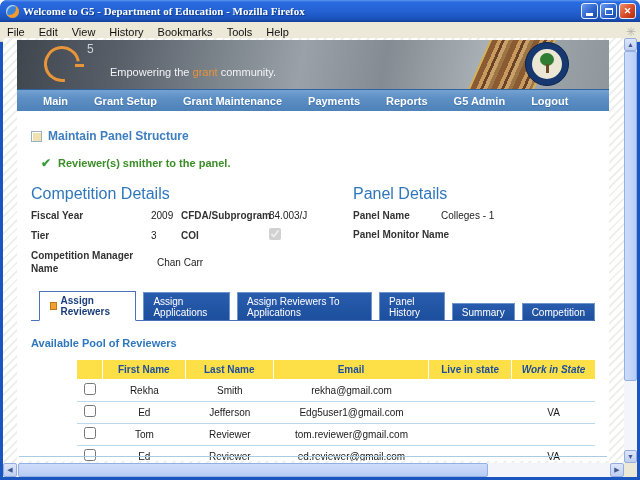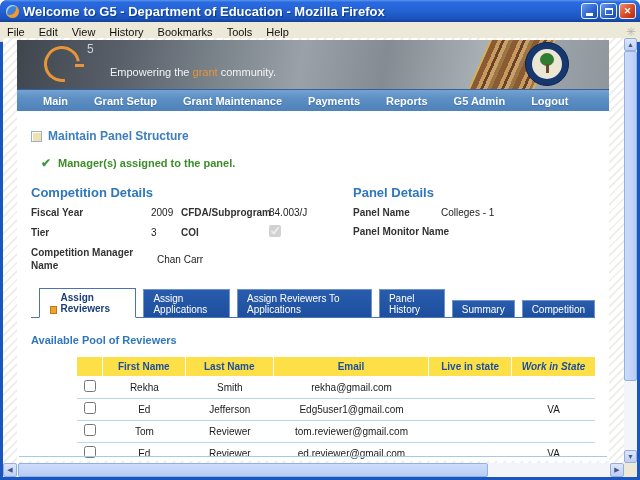--- a/index.html
+++ b/index.html
@@ -5,22 +5,22 @@
   * { margin:0; padding:0; box-sizing:border-box; }
   html,body { width:640px; height:480px; font-family:"Liberation Sans", sans-serif; }
   .win { position:relative; width:640px; height:480px; background:#1b55c0; border-radius:7px 7px 0 0; overflow:hidden; }
 
   
   .titlebar { position:absolute; top:0; left:0; right:0; height:22px;
     background:linear-gradient(180deg,#5a96ee 0%, #2a6ae0 10%, #2563d6 45%, #1b53bc 85%, #143f96 100%);
     display:flex; align-items:center; padding:0 4px; border-radius:7px 7px 0 0; }
   .fficon { width:13px; height:13px; border-radius:50%; background:#3b82d8;
     box-shadow:inset -3px -3px 0 0 #f59a2a, inset 1px 1px 1px #bfe0ff; margin:0 4px 0 2px; flex:0 0 auto; }
-  .wtitle { color:#fff; font-size:13px; font-weight:bold; text-shadow:1px 1px 1px #0a3a8a; flex:1;
-    white-space:nowrap; overflow:hidden; }
+  .wtitle { color:#fff; font-size:11px; font-weight:bold; text-shadow:1px 1px 1px #0a3a8a; flex:1;
+    white-space:nowrap; overflow:hidden;font-family:Liberation Serif, serif; }
   .winbtns { display:flex; gap:2px; }
   .wb { width:17px; height:16px; border-radius:3px; border:1px solid #e8f0fc; display:flex;
     align-items:center; justify-content:center; color:#fff; font-size:9px; font-weight:bold; }
   .wb.min, .wb.max { background:linear-gradient(135deg,#6a9af0 0%, #2a62cc 60%, #1b4aa8 100%); }
   .wb.close { background:linear-gradient(135deg,#f0926a 0%, #da4f2a 50%, #b22b0e 100%); }
   .minbar { width:7px; height:3px; background:#fff; margin-top:7px; }
   .maxbox { width:8px; height:7px; border:1px solid #fff; border-top-width:2px; }
 
   
   .menubar { position:absolute; top:22px; left:0; right:0; height:20px; background:#ece9d8;
@@ -62,31 +62,31 @@
   .title-row { display:flex; align-items:center; gap:6px; margin-top:10px; }
   .title-icon { width:11px; height:11px; background:#f0e2b0; border:1px solid #9ab0c4; box-shadow:inset 1px 1px 0 #fff; }
   .page-title { color:#3d7ebf; font-size:12px; font-weight:bold; }
   .success-row { display:flex; align-items:center; gap:7px; margin:13px 0 0 10px; }
   .check { color:#3a9a3a; font-size:12px; font-weight:bold; }
   .success-text { color:#3b8d27; font-size:11px; font-weight:bold; }
 
   .details { display:flex; margin-top:15px; }
   .dcol-left { width:322px; flex:0 0 auto; }
   .dcol-right { flex:1; }
-  .dhead { color:#2f77bd; font-size:13px; font-weight:bold; margin-bottom:4px; }
+  .dhead { color:#2f77bd; font-size:16px; font-weight:normal; margin-bottom:4px; }
   .drow { display:flex; margin-top:6px; font-size:10px; line-height:13px; align-items:center; }
   .lbl { font-weight:bold; color:#333; }
   .val { color:#222; }
   .w1 { width:120px; } .w2 { width:30px; } .w3 { width:88px; } .w4 { width:88px; }
   input[type=checkbox] { width:12px; height:12px; margin:0; }
 
   
   .tabs { display:flex; align-items:flex-end; gap:7px; margin-top:16px; border-bottom:1px solid #4a72b8; padding-left:8px; }
   .tab { font-size:10px; padding:3px 9px 2px; cursor:pointer; }
-  .tab.active { display:flex; align-items:flex-end; gap:4px; background:#fff; color:#1a3e7a; font-weight:bold;
+  .tab.active { display:flex; align-items:center; gap:4px; background:#fff; color:#1a3e7a; font-weight:bold;
     border:1px solid #4a72b8; border-bottom:1px solid #fff; margin-bottom:-1px; padding:3px 10px; }
   .tab-icon { width:8px; height:8px; background:#f0a230; border:1px solid #c07810; }
   .tab.inactive { background:linear-gradient(180deg,#2a5cae 0%, #1d4f9e 100%); color:#fff;
     border:1px solid #6e94cc; border-bottom:none; }
 
   .pool-heading { color:#2f77bd; font-size:11px; font-weight:bold; margin-top:16px; }
 
   
   .rev-table { margin:11px 0 0 46px; width:calc(100% - 46px); border-collapse:separate; border-spacing:0; }
   .rev-table th { background:#fde047; color:#1d4f9e; font-size:10px; font-weight:bold; padding:4px 2px;
@@ -171,21 +171,21 @@
 
       <div class="page-body">
 
         <div class="title-row">
           <span class="title-icon"></span>
           <span class="page-title">Maintain Panel Structure</span>
         </div>
 
         <div class="success-row">
           <span class="check">✔</span>
-          <span class="success-text">Manager(s) assigned to the panel.</span>
+          <span class="success-text">Reviewer(s) smither to the panel.</span>
         </div>
 
         <div class="details">
           <div class="dcol-left">
             <div class="dhead">Competition Details</div>
             <div class="drow">
               <span class="lbl w1">Fiscal Year</span>
               <span class="val w2">2009</span>
               <span class="lbl w3">CFDA/Subprogram</span>
               <span class="val">84.003/J</span>

